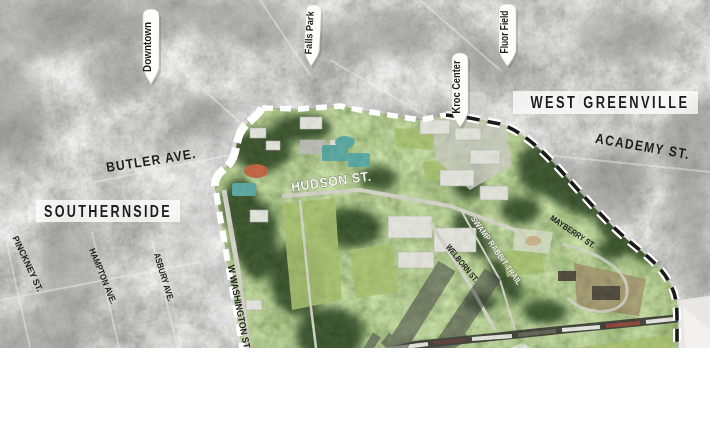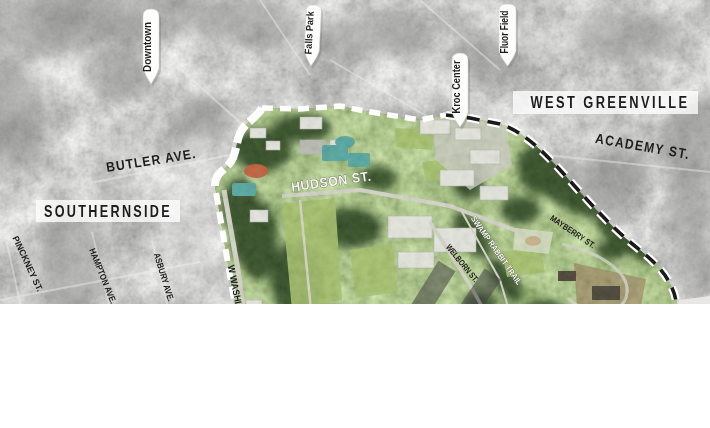--- a/index.html
+++ b/index.html
@@ -1,16 +1,16 @@
 <!DOCTYPE html>
 <html><head>
 <meta charset="utf-8">
 <style>
   html,body{margin:0;padding:0;background:#fff;}
-  #map{position:relative;width:710px;height:304px;overflow:hidden;font-family:"Liberation Sans",sans-serif;}
+  #map{position:relative;width:710px;height:348px;overflow:hidden;font-family:"Liberation Sans",sans-serif;}
   svg{display:block;}
   text{font-family:"Liberation Sans",sans-serif;}
 </style>
 </head>
 <body>
 
 <div id="map">
 <svg width="710" height="428" viewBox="0 0 710 428">
 <defs>
   <filter id="grayphoto" x="0" y="0" width="710" height="428" filterUnits="userSpaceOnUse">

